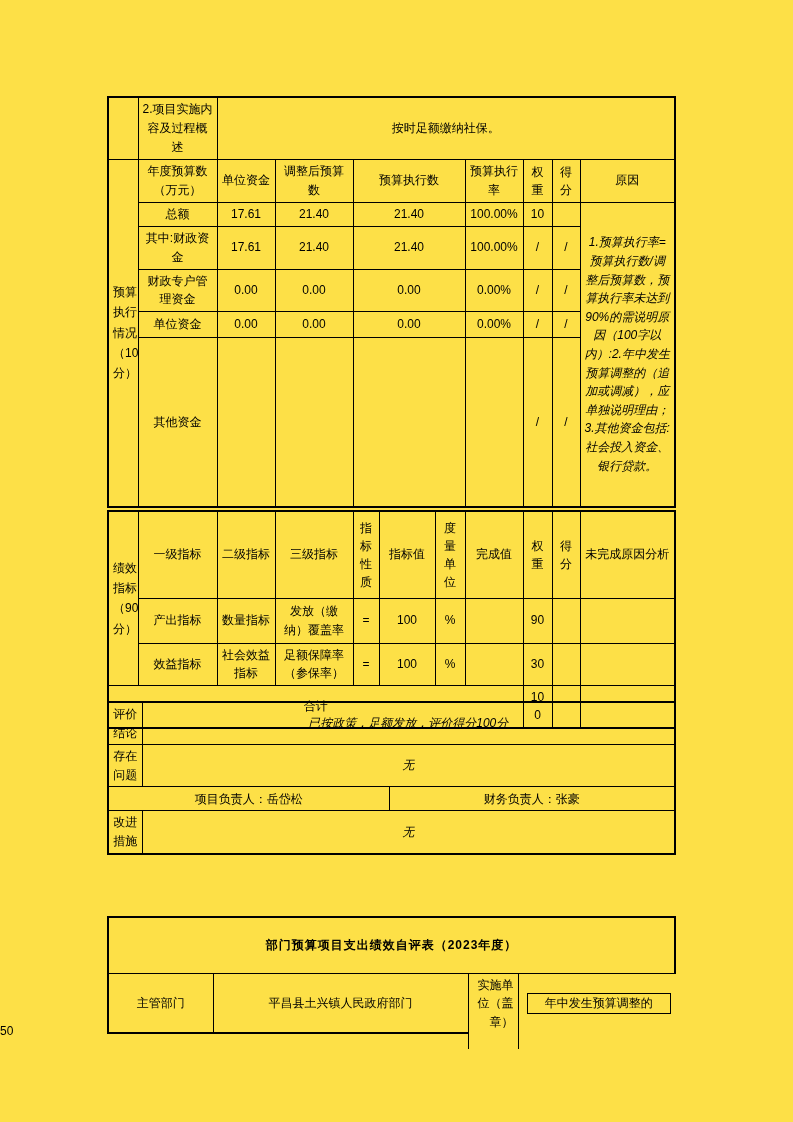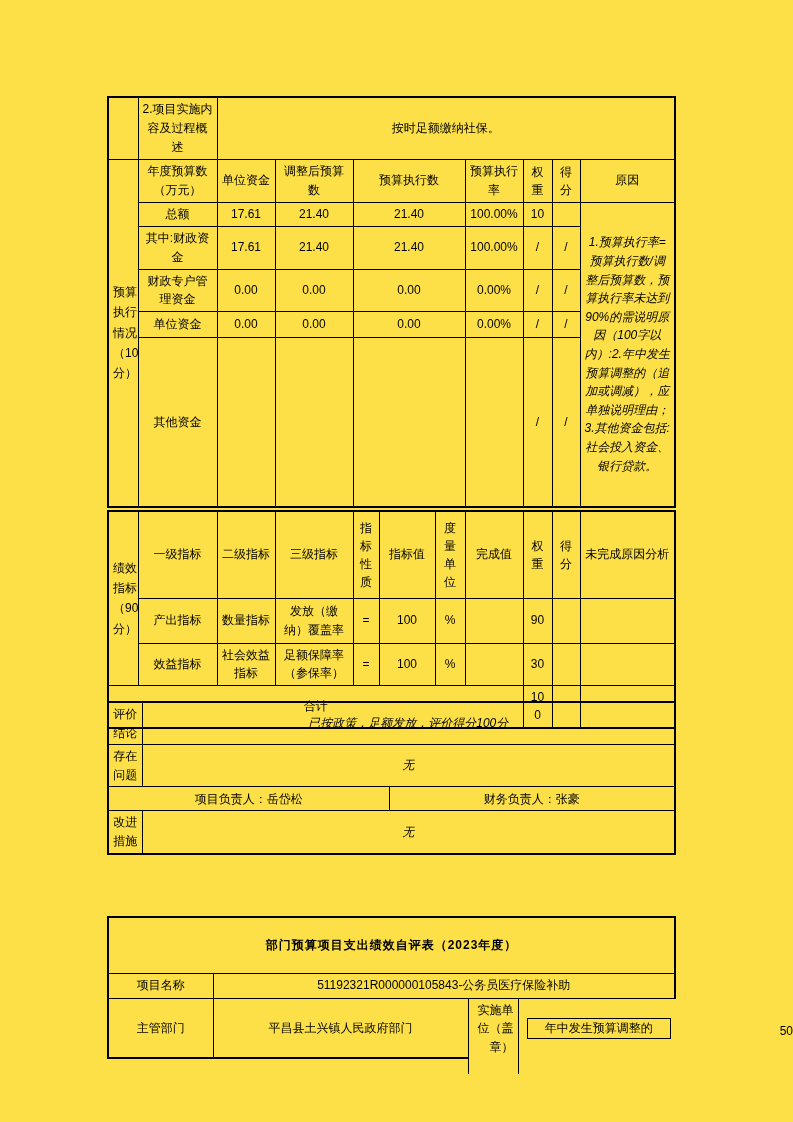--- a/index.html
+++ b/index.html
@@ -22,21 +22,21 @@
   
   table.tD td{border:none;}
   .bt2{border-top:2px solid #000 !important;}  .bb2{border-bottom:2px solid #000 !important;}
   .bl2{border-left:2px solid #000 !important;} .br2{border-right:2px solid #000 !important;}  .bb1{border-bottom:1px solid #000 !important;}
   .bl1{border-left:1px solid #000 !important;} .br1{border-right:1px solid #000 !important;}
   td.title-cell{font-weight:bold;font-size:17px;letter-spacing:1px;text-align:center;}
   td.implcell{padding:2px 6px;vertical-align:middle;}
   td.boxhost{padding:0;vertical-align:top;}
   .innerbox{box-sizing:border-box;height:100%;margin-left:4px;border:1px solid #000;
             display:flex;align-items:center;justify-content:center;font-size:12px;}
-  .pagenum{position:absolute;top:1024px;left:0;width:793px;text-align:right;font-size:12px;}
+  .pagenum{position:absolute;top:1024px;left:0;width:793px;text-align:left;font-size:12px;}
 </style>
 </head>
 <body>
 
 <div class="page">
 
   <table class="t tA" style="top:96px;">
     <colgroup>
       <col style="width:30px">
         <col style="width:79px">
@@ -223,24 +223,20 @@
     <colgroup>
         <col style="width:105px">
         <col style="width:255px">
         <col style="width:50px">
         <col style="width:157px">
       </colgroup>
     <tbody>
         <tr style="height:56px">
       <td colspan="4" class="title-cell bt2 bl2 br2 bb1">部门预算项目支出绩效自评表（2023年度）</td>
     </tr>
-    <tr style="height:25px">
-      <td class="lleft bl2 bb1 br1">项目名称</td>
-      <td colspan="3" class="lleft bb1 br2">51192321R000000105843-公务员医疗保险补助</td>
-    </tr>
     <tr style="height:60px">
       <td class="lleft bl2 bb2 br1">主管部门</td>
       <td class="lleft bb2 br1">平昌县土兴镇人民政府部门</td>
       <td class="implcell br1" style="text-align:right;">实施单位（盖章）</td>
       <td class="boxhost">
         <div class="innerbox">年中发生预算调整的</div>
       </td>
     </tr>
     <tr style="height:16px">
       <td colspan="2"></td>

